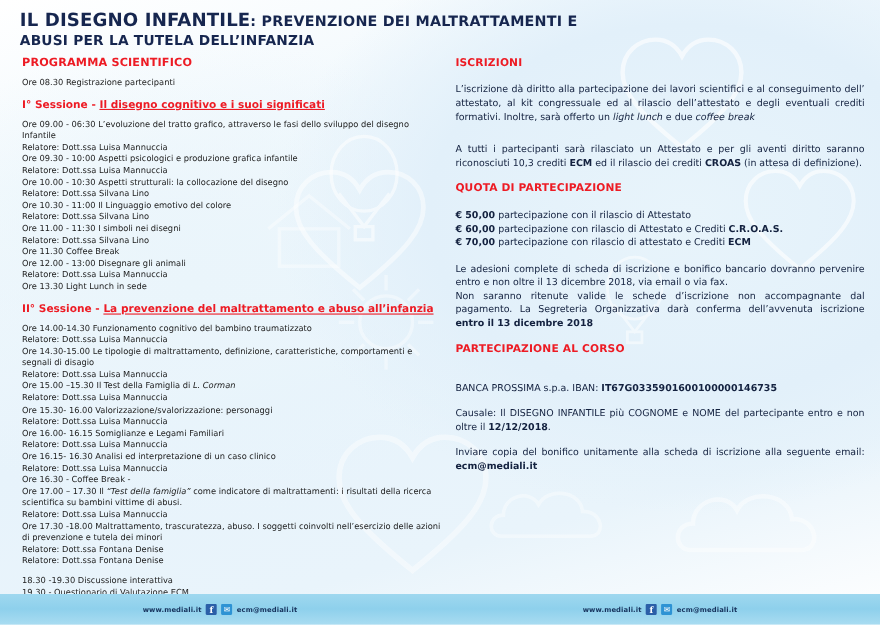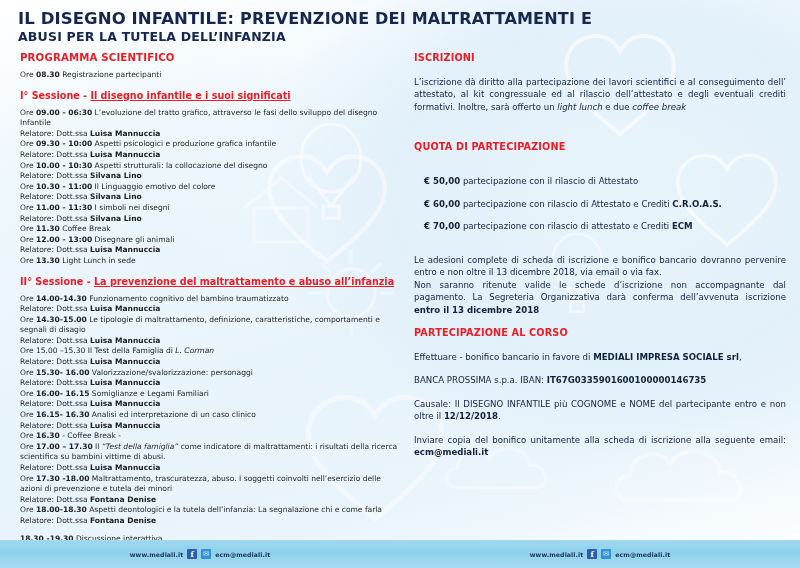--- a/index.html
+++ b/index.html
@@ -17,47 +17,47 @@
       radial-gradient(ellipse 520px 380px at 78% 34%, #e8f4fb 0%, #e2f0fa 45%, rgba(226,240,250,0) 72%),
       radial-gradient(ellipse 420px 320px at 22% 45%, #eaf5fb 0%, rgba(234,245,251,0) 70%),
       linear-gradient(165deg,#ffffff 0%, #f2f9fd 22%, #e7f3fb 55%, #e9f4fb 78%, #ffffff 100%);
   }
   
   .wm{position:absolute;pointer-events:none;opacity:.62;}
   .wm svg{display:block;}
   
   #header{position:absolute;left:18px;top:10px;right:18px;}
   .title-line1{font-size:16.5px;font-weight:bold;color:#16264f;letter-spacing:.1px;line-height:1.15;}
-  .title-line1 .sub{font-size:16px;letter-spacing:.2px;text-align:center;}
+  .title-line1 .sub{font-size:13px;letter-spacing:.2px;text-align:center;}
   .title-line2{font-size:12.5px;font-weight:bold;color:#16264f;letter-spacing:.2px;line-height:1.35;}
   
   .col{position:absolute;top:52px;}
   #col-left{left:20px;width:382px;}
   #col-right{left:414px;width:372px;}
   .sec-head{
     color:#ed1b24;font-weight:bold;font-size:9.7px;letter-spacing:.15px;
     margin:0 0 7px 0;
   }
   .sec-head.big{font-size:10.2px;}
   .sess-head{
     color:#ed1b24;font-weight:bold;font-size:9.6px;margin:9px 0 7px 0;
   }
   .sess-head u{text-decoration:underline;}
   .ln{font-size:7.55px;line-height:10.6px;color:#1c1c1c;margin:0;}
-  .ln b{font-weight:bold;}
+  .ln b{font-weight:normal;}
   .ln i{font-style:italic;}
   .gap{height:7px;}
   
   .para{
     font-size:8.6px;line-height:12.4px;color:#13213f;margin:0;
     text-align:justify;
   }
   .para b{font-weight:bold;}
   .para i{font-style:italic;}
-  .price{font-size:8.6px;line-height:12.6px;color:#13213f;margin:10px;}
+  .price{font-size:8.6px;line-height:12.6px;color:#13213f;margin:0;}
   .price b{font-weight:bold;}
   .rgap{height:11px;}
   .rgap-s{height:6px;}
   
   #footer{
     position:absolute;left:0;right:0;bottom:0;height:28px;
     background:linear-gradient(180deg,#9fd8ef 0%, #8ed0ec 48%, #a9dcf1 100%);
     display:flex;align-items:center;
   }
   .foot-half{flex:1;display:flex;align-items:center;justify-content:center;gap:4px;}
@@ -146,21 +146,21 @@
       <span>IL DISEGNO INFANTILE</span><span class="sub">: PREVENZIONE DEI MALTRATTAMENTI E</span>
     </div>
     <div class="title-line2">ABUSI PER LA TUTELA DELL’INFANZIA</div>
   </div>
 
   <div class="col" id="col-left">
     <div class="sec-head big">PROGRAMMA SCIENTIFICO</div>
     <div class="ln">Ore <b>08.30</b> Registrazione partecipanti</div>
 
     <div class="sess-head">
-      <span>I° Sessione  - </span><u>Il disegno infantile e i suoi significati</u>
+      <span>I° Sessione  - </span><u>Il disegno cognitivo e i suoi significati</u>
     </div>
     <div>
         <div class="ln">Ore <b>09.00 - 06:30</b> L’evoluzione del tratto grafico, attraverso le fasi dello sviluppo del disegno Infantile</div>
         <div class="ln">Relatore: Dott.ssa <b>Luisa Mannuccia</b></div>
         <div class="ln">Ore <b>09.30 - 10:00</b> Aspetti psicologici e produzione grafica infantile</div>
         <div class="ln">Relatore: Dott.ssa <b>Luisa Mannuccia</b></div>
         <div class="ln">Ore <b>10.00 - 10:30</b> Aspetti strutturali: la collocazione del disegno</div>
         <div class="ln">Relatore: Dott.ssa <b>Silvana Lino</b></div>
         <div class="ln">Ore <b>10.30 - 11:00</b> Il Linguaggio emotivo del colore</div>
         <div class="ln">Relatore: Dott.ssa <b>Silvana Lino</b></div>
@@ -186,57 +186,56 @@
         <div class="ln">Relatore: Dott.ssa <b>Luisa Mannuccia</b></div>
         <div class="ln">Ore <b>16.00- 16.15</b> Somiglianze e Legami Familiari</div>
         <div class="ln">Relatore: Dott.ssa <b>Luisa Mannuccia</b></div>
         <div class="ln">Ore <b>16.15- 16.30</b>   Analisi ed interpretazione di un caso clinico</div>
         <div class="ln">Relatore: Dott.ssa <b>Luisa Mannuccia</b></div>
         <div class="ln">Ore <b>16.30</b> -  Coffee Break  -</div>
         <div class="ln">Ore <b>17.00 – 17.30</b>  Il <i>“Test della famiglia”</i> come indicatore di maltrattamenti: i risultati della ricerca scientifica  su bambini vittime di abusi.</div>
         <div class="ln">Relatore: Dott.ssa <b>Luisa Mannuccia</b></div>
         <div class="ln">Ore <b>17.30 -18.00</b> Maltrattamento, trascuratezza, abuso. I soggetti coinvolti nell’esercizio delle azioni di prevenzione e tutela dei minori</div>
         <div class="ln">Relatore: Dott.ssa <b>Fontana Denise</b></div>
-        <div class="ln">Ore <b>18.00-18.30</b> Aspetti deontologici e la tutela dell’infanzia: La segnalazione chi e come farla</div>
         <div class="ln">Relatore: Dott.ssa <b>Fontana Denise</b></div>
       </div>
 
     <div class="gap"></div>
     <div>
         <div class="ln"><b>18.30 -19.30</b>   Discussione interattiva</div>
         <div class="ln"><b>19.30 -</b> Questionario di Valutazione <b>ECM</b></div>
         <div class="ln"><b>- Chiusura dei lavori</b> -</div>
       </div>
   </div>
 
   <div class="col" id="col-right">
     <div class="sec-head">ISCRIZIONI</div>
     <div class="rgap-s"></div>
     <div class="para">L’iscrizione dà diritto alla partecipazione dei lavori scientifici e al conseguimento dell’ attestato, al kit congressuale ed al rilascio dell’attestato e degli eventuali crediti formativi. Inoltre, sarà offerto un <i>light lunch</i> e due <i>coffee break</i></div>
 
     <div class="rgap"></div>
     <div class="rgap-s"></div>
+    <div class="para">A tutti i partecipanti sarà rilasciato un Attestato e per gli aventi diritto saranno riconosciuti 10,3 crediti <b>ECM</b> ed il rilascio dei crediti <b>CROAS</b> (in attesa di definizione).</div>
 
     <div class="rgap"></div>
     <div class="sec-head">QUOTA DI PARTECIPAZIONE</div>
     <div class="rgap-s"></div>
     <div>
         <div class="price"><b>€ 50,00</b> partecipazione con il rilascio di Attestato</div>
         <div class="price"><b>€ 60,00</b> partecipazione con rilascio di Attestato e Crediti <b>C.R.O.A.S.</b></div>
         <div class="price"><b>€ 70,00</b> partecipazione con rilascio di attestato e Crediti <b>ECM</b></div>
       </div>
 
     <div class="rgap"></div>
     <div class="para">Le adesioni complete di scheda di iscrizione e bonifico bancario dovranno pervenire entro e non oltre il 13 dicembre 2018, via email o via fax.</div>
     <div class="para">Non saranno ritenute valide le schede d’iscrizione non accompagnante dal pagamento. La Segreteria Organizzativa darà conferma dell’avvenuta iscrizione <b>entro il 13 dicembre 2018</b></div>
 
     <div class="rgap"></div>
     <div class="sec-head">PARTECIPAZIONE AL CORSO</div>
     <div class="rgap-s"></div>
-    <div class="para">Effettuare - bonifico bancario in favore di <b>MEDIALI IMPRESA SOCIALE srl</b>,</div>
     <div class="rgap"></div>
     <div class="para">BANCA PROSSIMA s.p.a. IBAN: <b>IT67G0335901600100000146735</b></div>
     <div class="rgap"></div>
     <div class="para">Causale: Il DISEGNO INFANTILE più COGNOME e NOME del partecipante entro e non oltre il <b>12/12/2018</b>.</div>
     <div class="rgap"></div>
     <div class="para">Inviare copia del bonifico unitamente alla scheda di iscrizione alla seguente email: <b>ecm@mediali.it</b></div>
   </div>
 
   <div id="footer">
     <div class="foot-half">

